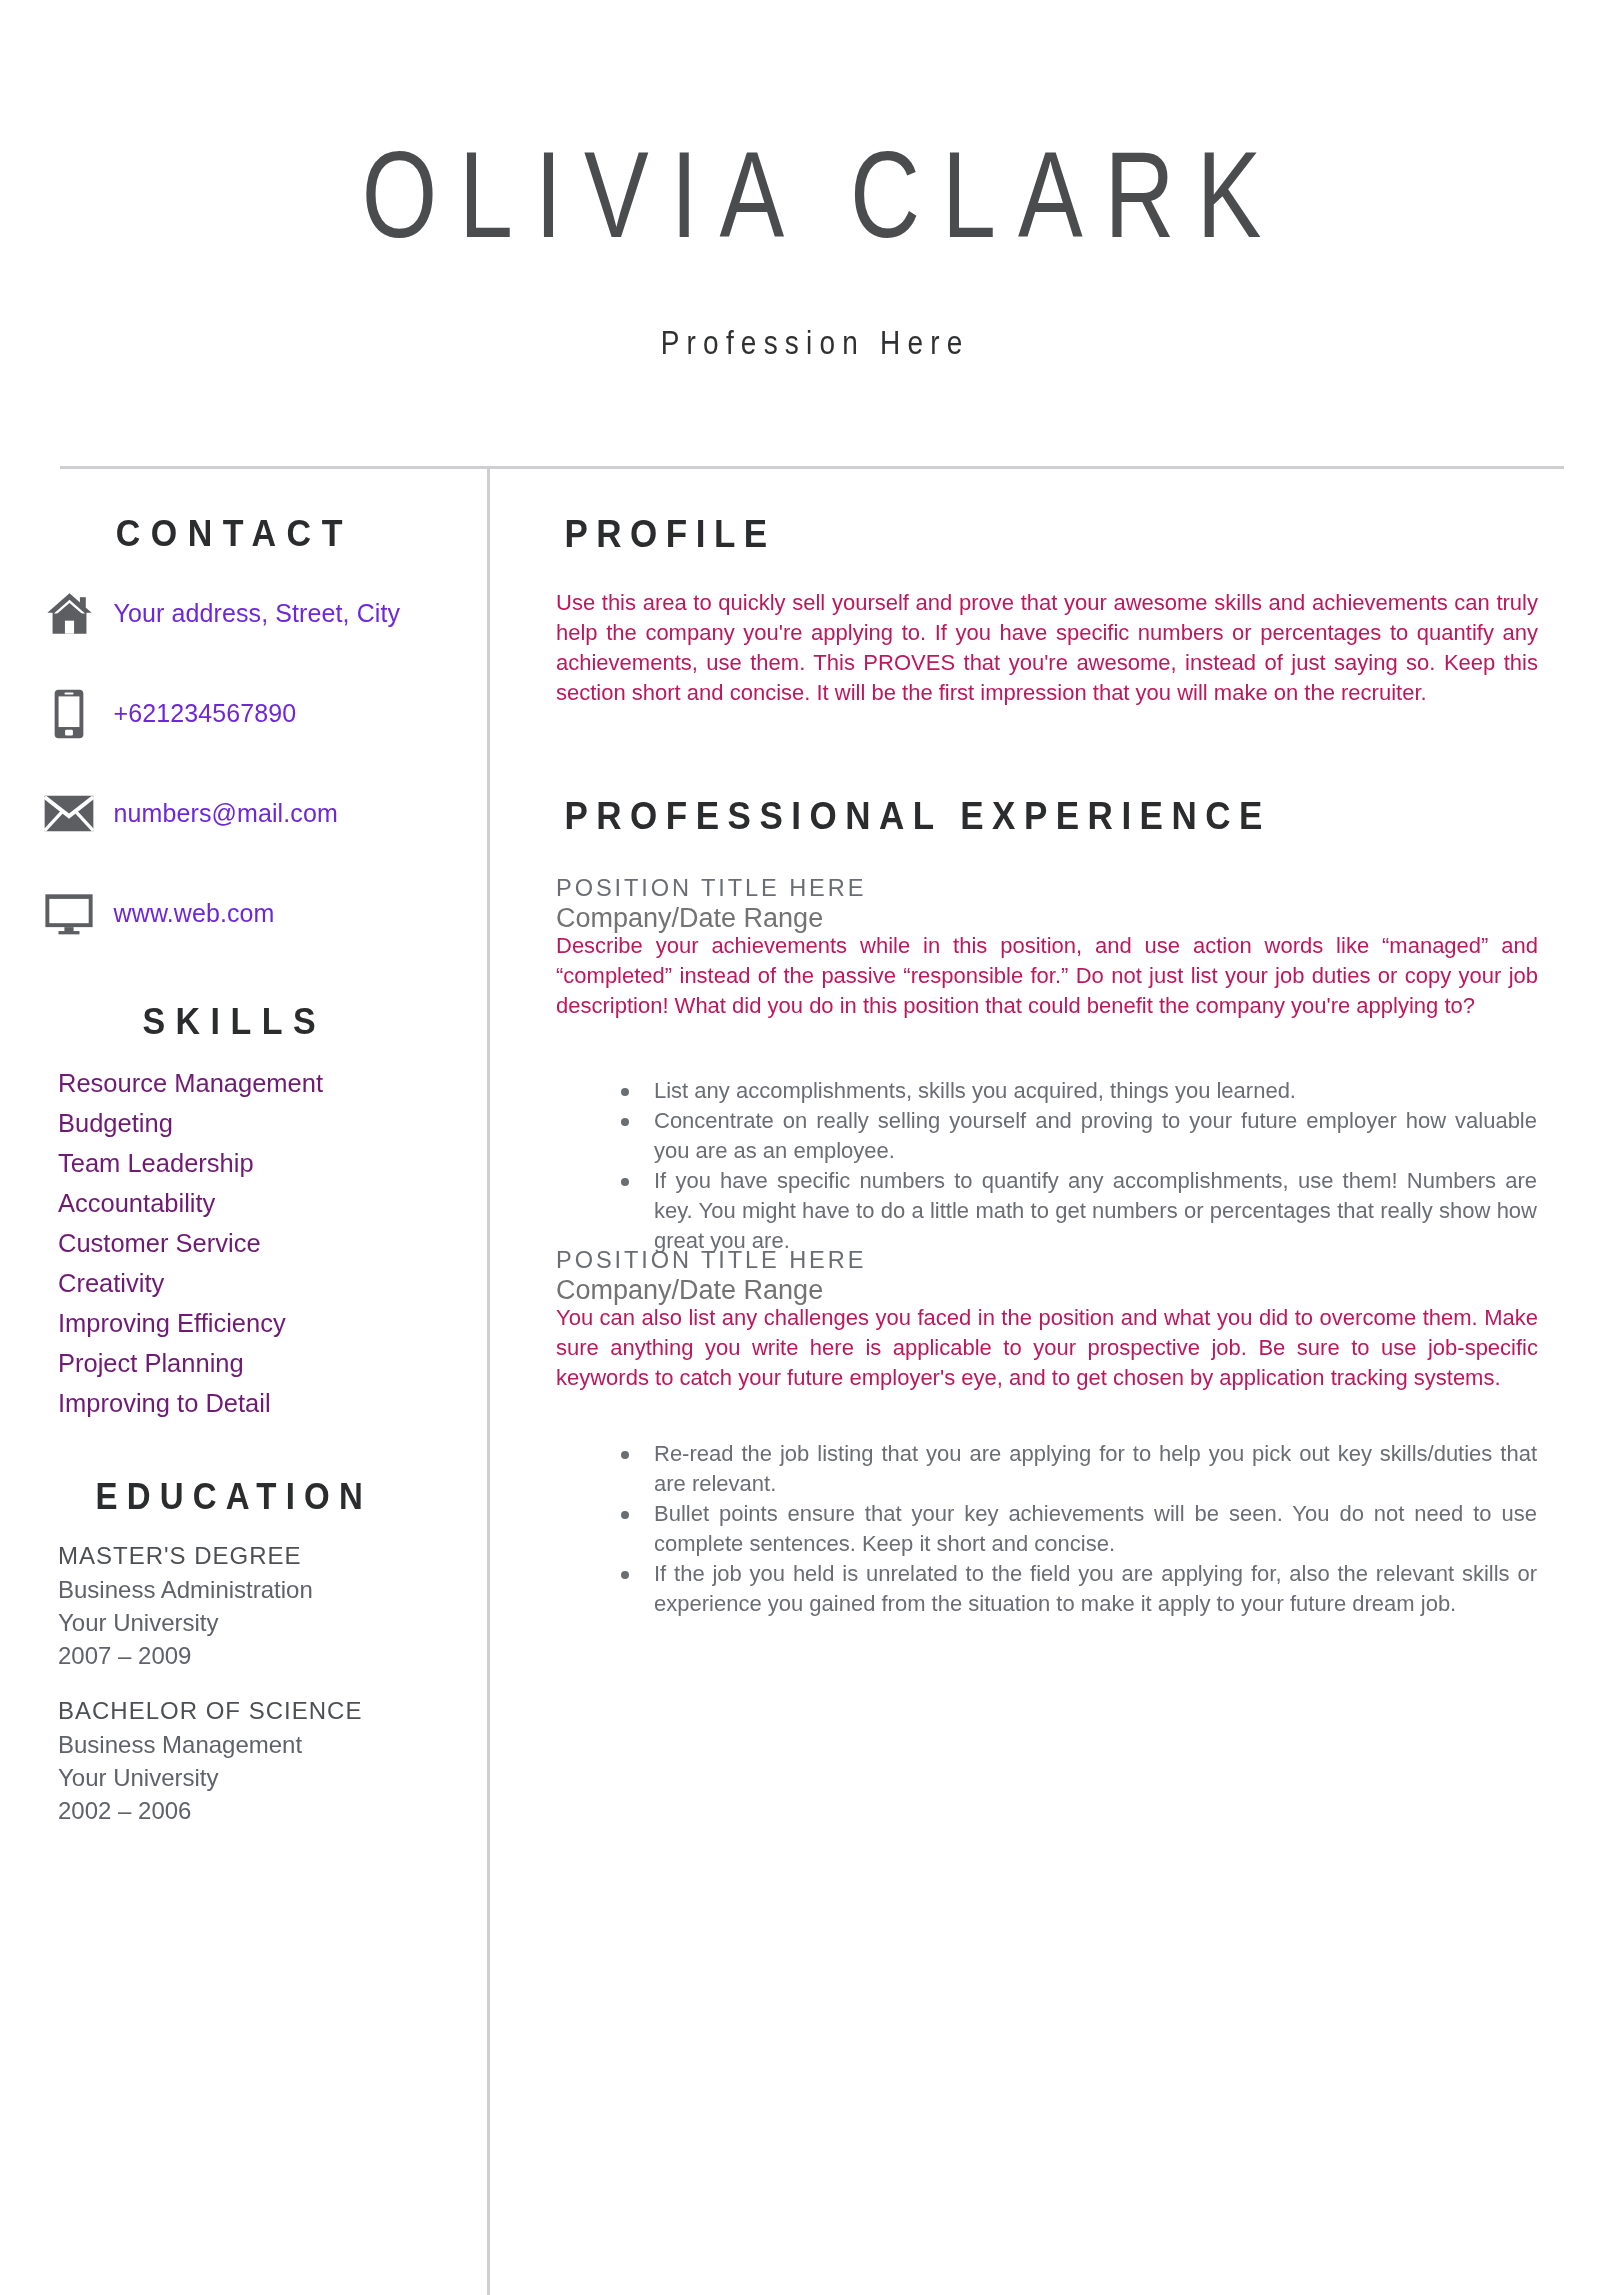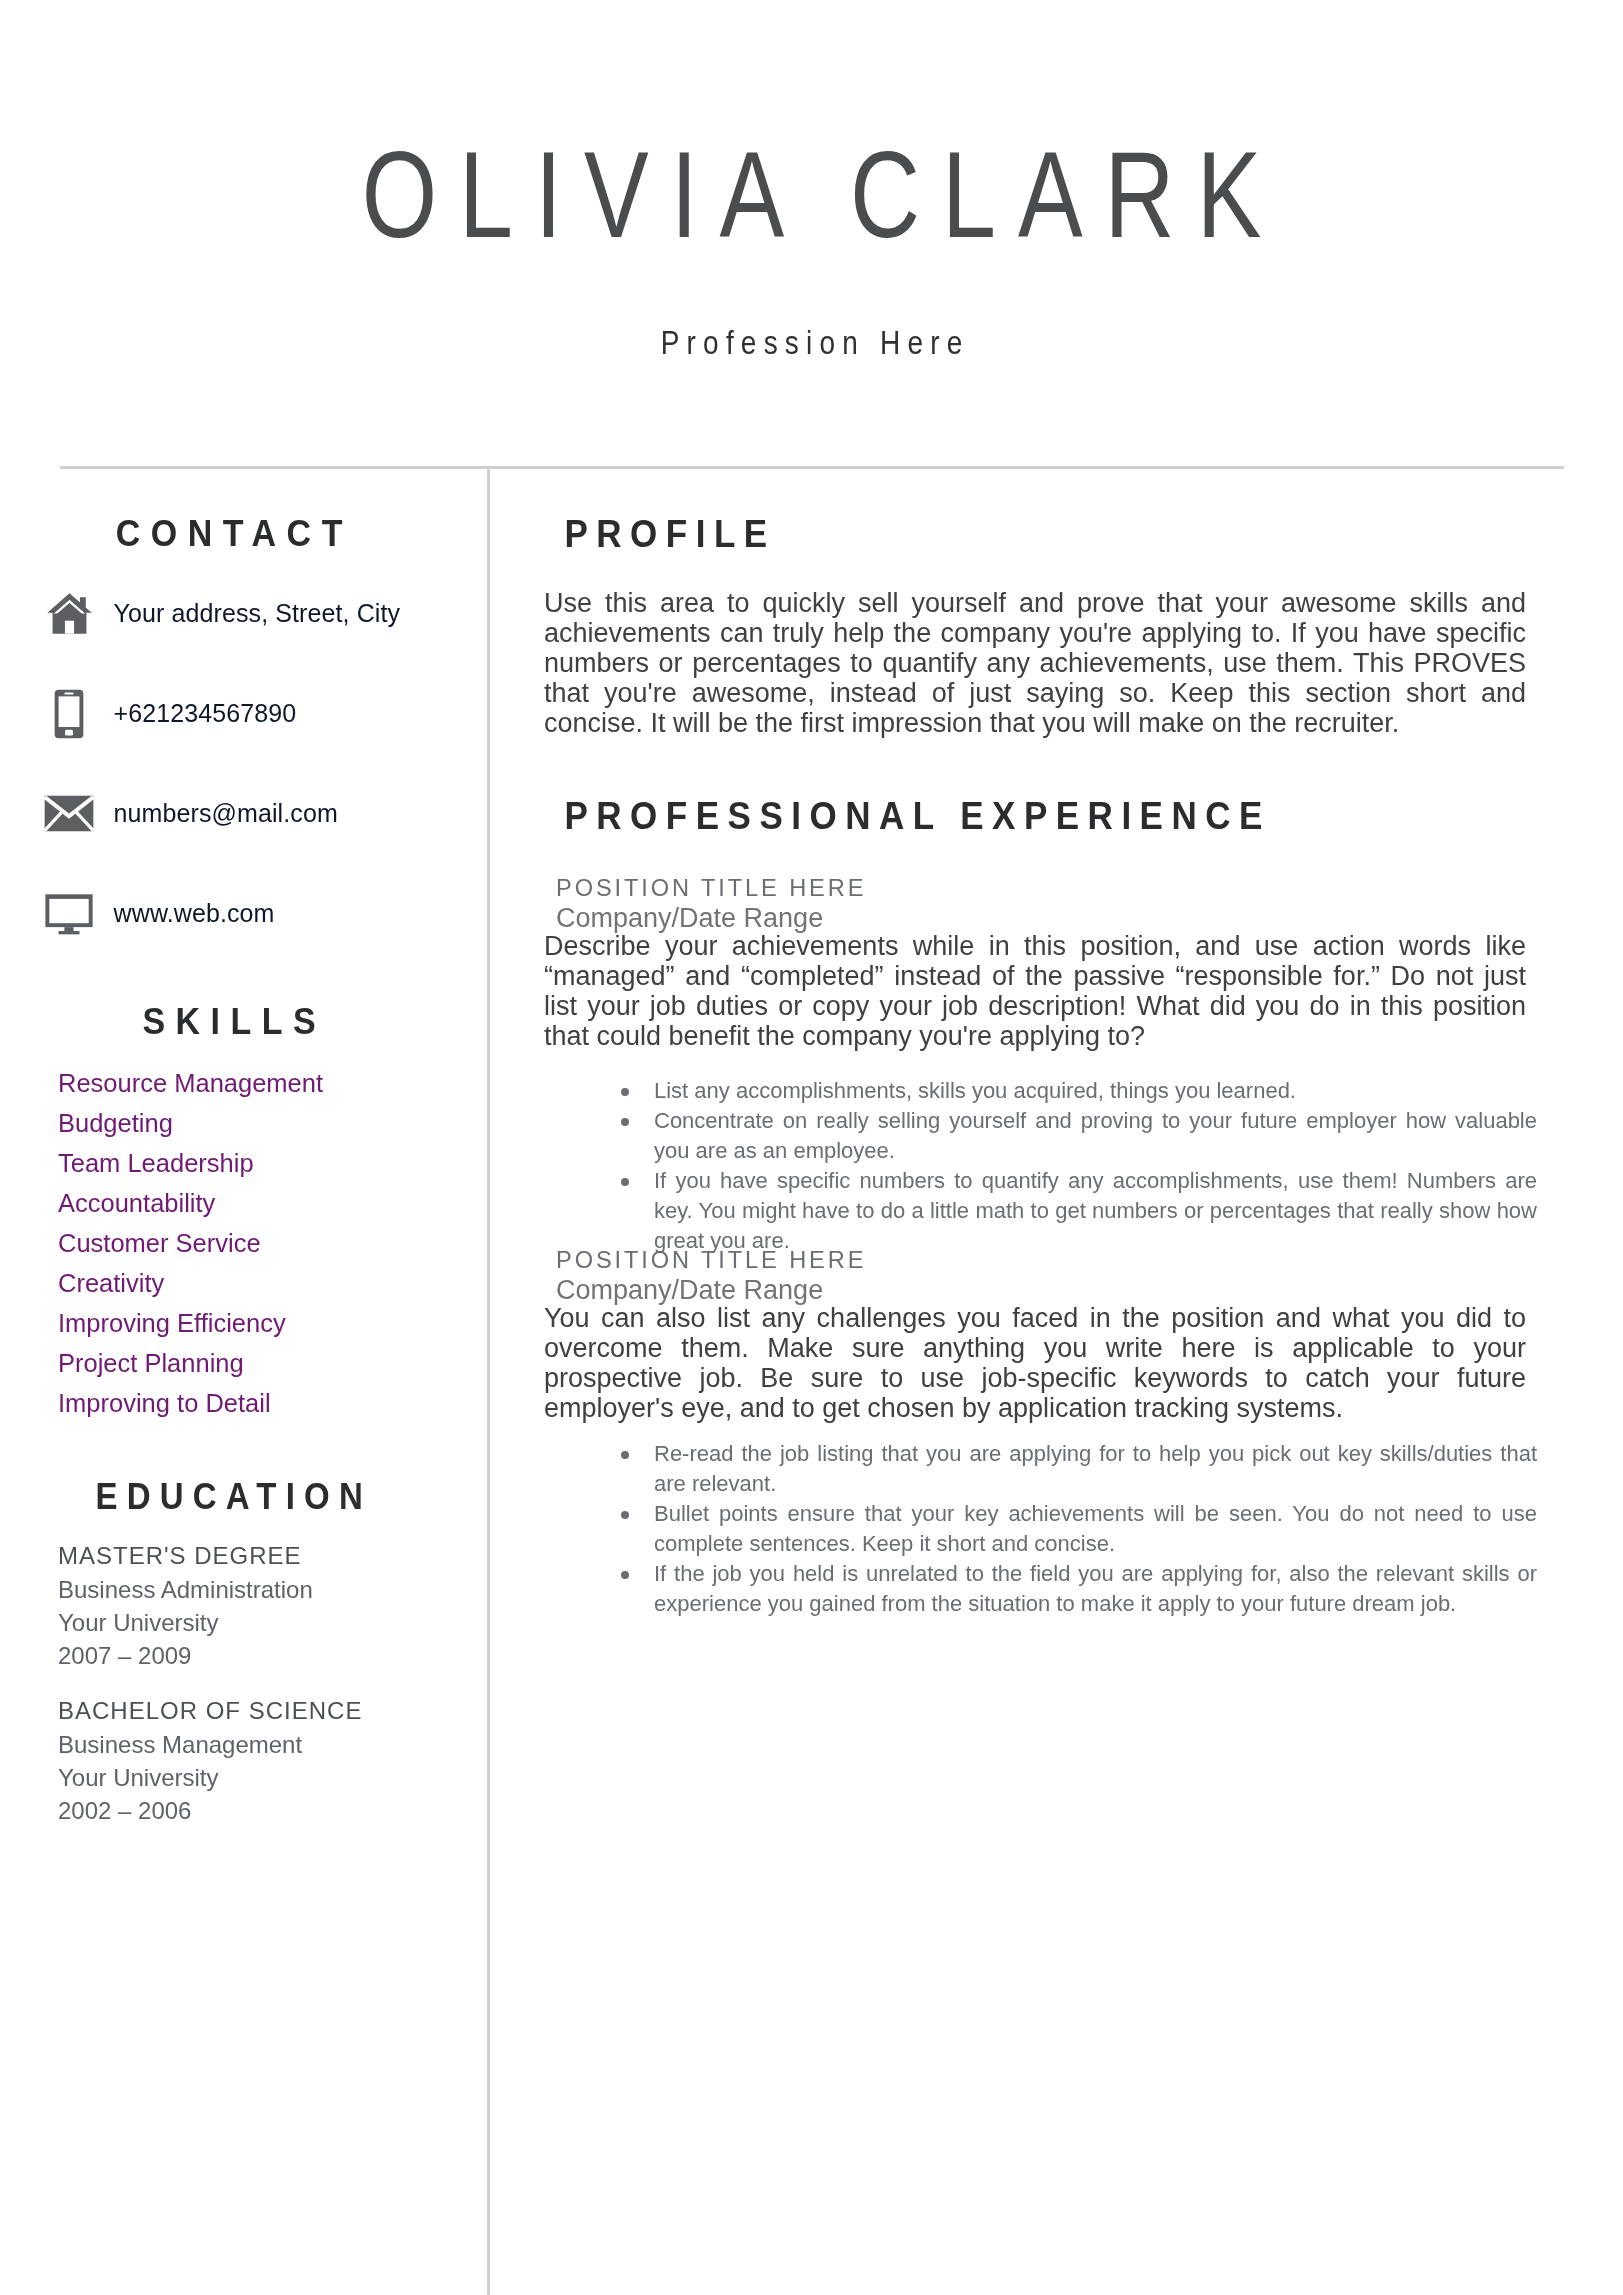--- a/index.html
+++ b/index.html
@@ -119,21 +119,21 @@
     display: flex;
     align-items: center;
     justify-content: center;
     margin-right: 19.6px;
   }
   .contact-icon svg { display: block; }
   .contact-text {
     font-size: 25px;
     line-height: 1.1;
     font-weight: 400;
-    color: #0f172a;
+    color: #6d28d9;
     letter-spacing: 0.1px;
     white-space: nowrap;
   }
 
   .skill-list {
     position: absolute;
     left: 58px;
     top: 594px;
     width: 406px;
   }
@@ -185,26 +185,26 @@
     color: #2b2c2e;
     transform: scaleY(1.12);
     transform-origin: left top;
     white-space: nowrap;
   }
   .h-profile { position: absolute; left: 69px; top: 44px; }
   .h-experience { position: absolute; left: 69px; top: 326px; }
 
   .body-para {
     position: absolute;
-    left: 57px;
+    left: 69px;
     width: 982px;
-    font-size: 27px;
+    font-size: 22px;
     line-height: 30px;
     font-weight: 400;
-    color: #404040;
+    color: #be185d;
     text-align: justify;
     text-justify: inter-word;
   }
   .p-profile { top: 119px; }
   .p-job1 { top: 462px; }
   .p-job2 { top: 834px; }
 
   .job-head {
     position: absolute;
     left: 69px;

